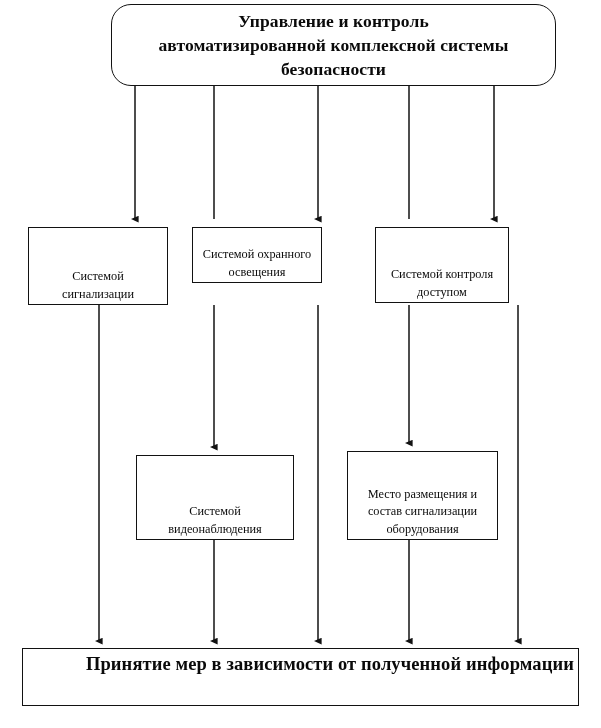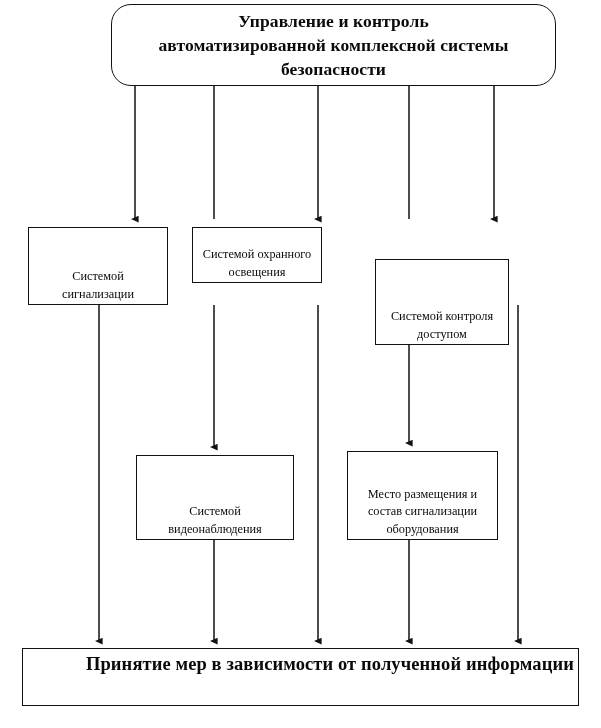--- a/index.html
+++ b/index.html
@@ -39,21 +39,21 @@
     letter-spacing: 0.1px;
     align-items: flex-start;
     border-radius: 20px;
   }
   .node-root .txt { padding-top: 4px; }
   .node-mid {
     font-size: 12.3px; font-weight: normal; line-height: 1.45;
   }
   .node-s1 { left: 28px;  top: 227px; width: 140px; height: 78px; }
   .node-s2 { left: 192px; top: 227px; width: 130px; height: 56px; }
-  .node-s3 { left: 375px; top: 227px; width: 134px; height: 86px; margin-top: 32px; }
+  .node-s3 { left: 375px; top: 227px; width: 134px; height: 76px; }
   .node-s4 { left: 136px; top: 455px; width: 158px; height: 85px; }
   .node-s5 { left: 347px; top: 451px; width: 151px; height: 89px; }
   .node-s4 .txt, .node-s5 .txt { margin-top: -2px; }
   .node-s5 .txt { margin-top: -10px; }
   .node-bottom {
     left: 22px; top: 648px; width: 557px; height: 58px;
     font-size: 18.5px; font-weight: bold; letter-spacing: 0.1px;
     align-items: flex-start;
     text-align: right;
   }

